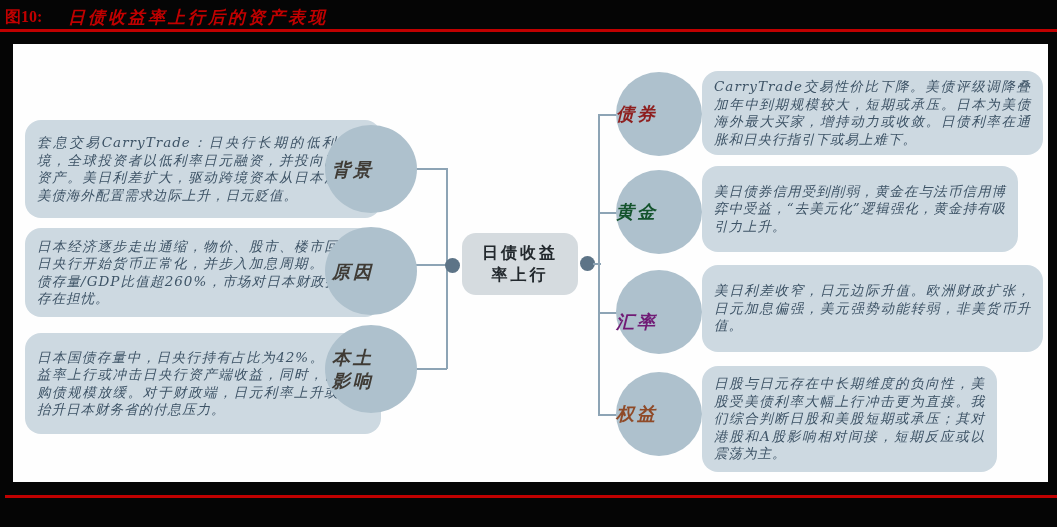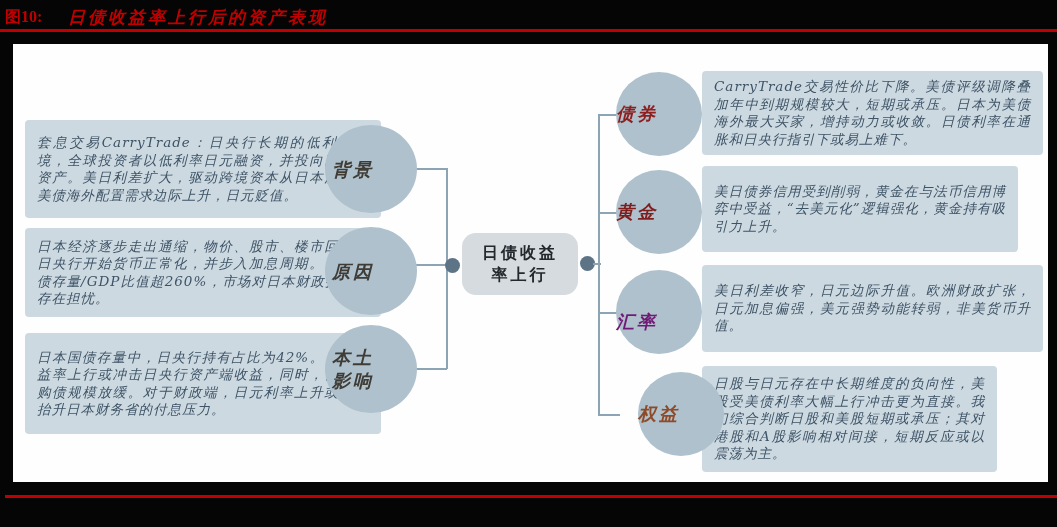--- a/index.html
+++ b/index.html
@@ -16,21 +16,21 @@
     position:absolute;left:68px;top:6px;font-size:17px;font-weight:bold;
     color:#c00000;letter-spacing:3px;font-style:italic;
   }
   .rule{position:absolute;background:#c00000;height:3px;}
   .rule-top{left:0;top:29px;width:1057px;}
   .rule-bottom{left:5px;top:495px;width:1052px;}
   .canvas{position:absolute;left:13px;top:44px;width:1035px;height:438px;background:#fefefe;}
 
   
   .tbox{
-    position:absolute;background:#cdd9e1;border-radius:4px;
+    position:absolute;background:#cdd9e1;border-radius:16px;
     color:#3d5366;font-size:13.5px;line-height:17.5px;font-style:italic;
     letter-spacing:1px;text-align:justify;overflow:hidden;
     display:flex;align-items:center;box-sizing:border-box;padding:6px 12px;
   }
   .bubble{
     position:absolute;background:#aec1cd;border-radius:50%;
     display:flex;align-items:center;justify-content:flex-start;
     font-weight:bold;font-size:18px;letter-spacing:3px;color:#3f3b35;
     font-style:italic;text-align:center;
   }
@@ -56,21 +56,21 @@
     background:#d5dbdf;border-radius:14px;display:flex;flex-direction:column;
     align-items:center;justify-content:center;font-weight:bold;font-size:16px;
     letter-spacing:3px;color:#22282d;line-height:22px;
   }
 
   
   .rcirc{width:86px;height:84px;}
   .rcirc1{left:616px;top:72px;}
   .rcirc2{left:616px;top:170px;}
   .rcirc3{left:616px;top:270px;}
-  .rcirc4{left:638px;top:372px;}
+  .rcirc4{left:616px;top:372px;}
   .rbox1{left:702px;top:71px;width:341px;height:84px;}
   .rbox2{left:702px;top:166px;width:316px;height:86px;}
   .rbox3{left:702px;top:265px;width:341px;height:87px;}
   .rbox4{left:702px;top:366px;width:295px;height:106px;}
 </style>
 </head>
 <body>
 
 <div id="stage">
 
@@ -129,21 +129,21 @@
     <div class="txt">美日利差收窄，日元边际升值。欧洲财政扩张，日元加息偏强，美元强势动能转弱，非美货币升值。</div>
   </div>
   <div class="tbox rbox4">
     <div class="txt">日股与日元存在中长期维度的负向性，美股受美债利率大幅上行冲击更为直接。我们综合判断日股和美股短期或承压；其对港股和A股影响相对间接，短期反应或以震荡为主。</div>
   </div>
 
   <div class="bubble rcirc rcirc1">
     <span style="color: rgb(142, 31, 31);">债券</span>
   </div>
   <div class="bubble rcirc rcirc2">
-    <span style="color: #7f1d1d;">黄金</span>
+    <span style="color: #14532d;">黄金</span>
   </div>
   <div class="bubble rcirc rcirc3">
     <span style="color: #701a75; margin-top: 20px;">汇率</span>
   </div>
   <div class="bubble rcirc rcirc4">
     <span style="color: rgb(143, 74, 40);">权益</span>
   </div>
 
   <div class="rule rule-bottom"></div>
 </div>

